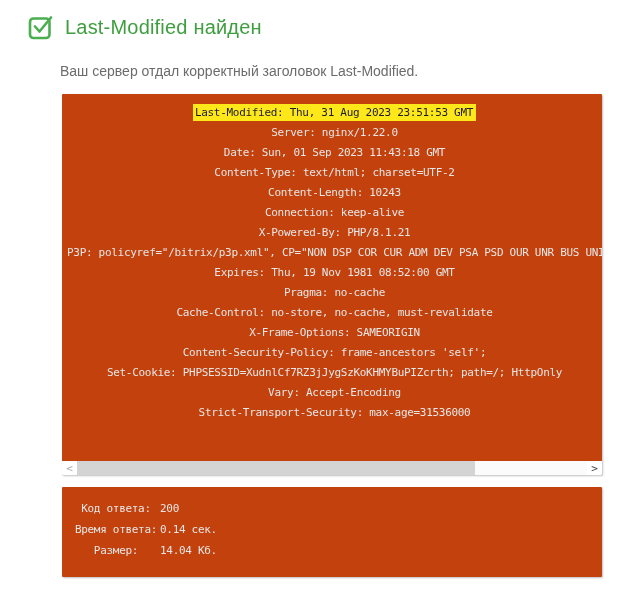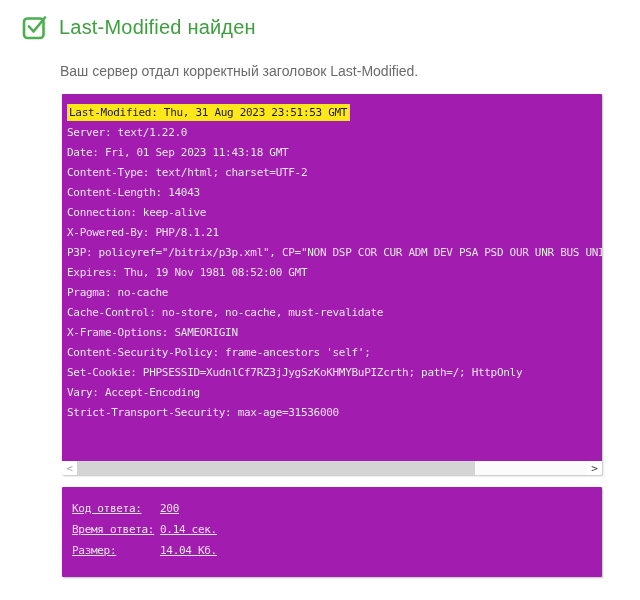--- a/index.html
+++ b/index.html
@@ -1,28 +1,28 @@
 <!DOCTYPE html>
 <html><head>
 <meta charset="utf-8">
 <style>
   * { margin:0; padding:0; box-sizing:border-box; }
   html,body { width:640px; height:600px; background:#ffffff;
               font-family:"Liberation Sans", sans-serif; }
   .page { position:relative; width:640px; height:600px; overflow:hidden; }
 
   
-  .result-header { position:absolute; top:14px; left:22px; display:flex; align-items:center; gap:11px; }
+  .result-header { position:absolute; top:14px; left:28px; display:flex; align-items:center; gap:11px; }
   .check-icon { width:26px; height:26px; flex:0 0 auto; }
   .result-title { color:#3f9e3f; font-size:20px; font-weight:400; letter-spacing:.2px; }
   .result-subtitle { position:absolute; top:57px; left:60px; color:#6b6b6b; font-size:14px;margin-top:6px; }
 
   
-  .dark-panel { position:absolute; left:62px; width:540px; background:#a21caf;
-                box-shadow:1px 1px 2px rgba(0,0,0,0.25); border-radius:1px; }
+  .dark-panel { position:absolute; left:62px; width:540px; background:#c2410c;
+                box-shadow:1px 1px 2px rgba(0,0,0,0.25); border-radius:1px;text-align:center; }
   .headers-panel { top:94px; height:381px; overflow:hidden; }
   .stats-panel   { top:487px; height:90px; }
 
   .mono { font-family:"DejaVu Sans Mono","Liberation Mono",monospace;
           font-size:11px; letter-spacing:-0.3px; color:#e6e6e6; }
 
   .hdr-lines { padding:9px 0 0 5px; }
   .hdr-line { height:20px; line-height:20px; white-space:nowrap; overflow:hidden; }
   .hl { background:#ffe81a; color:#1b1b32; padding:2px 3px 2px 2px; }
 
@@ -30,21 +30,21 @@
   .hscrollbar { position:absolute; left:0; right:0; bottom:0; height:14px;
                 background:#ffffff; display:flex; align-items:stretch; }
   .sb-arrow { width:15px; display:flex; align-items:center; justify-content:center;
               font-size:11px; font-family:"DejaVu Sans Mono",monospace; cursor:default; }
   .sb-arrow.left  { color:#a9a9a9; }
   .sb-arrow.right { color:#3d3d3d; }
   .sb-track { flex:1; position:relative; background:#fbfbfb; }
   .sb-thumb { position:absolute; left:0; top:0; bottom:0; width:78%; background:#d4d4d4; }
 
   
-  .stats-rows { padding:11px 0 0 10px;text-decoration:underline; }
+  .stats-rows { padding:11px 0 0 10px; }
   .stat-row { display:flex; height:21px; line-height:21px; }
   .stat-label { width:88px; }
 </style>
 </head>
 <body>
 
 <div class="page">
 
   <div class="result-header">
     <svg class="check-icon" viewBox="0 0 26 26">
@@ -53,24 +53,24 @@
     </svg>
     <div class="result-title">Last-Modified найден</div>
   </div>
 
   <div class="result-subtitle">Ваш сервер отдал корректный заголовок Last-Modified.</div>
 
   <div class="dark-panel headers-panel">
     <div class="hdr-lines mono">
       <div class="hdr-line"><span class="hl">Last-Modified: Thu, 31 Aug 2023 23:51:53 GMT</span></div>
 
-    <div class="hdr-line">Server: text/1.22.0</div>
-        <div class="hdr-line">Date: Fri, 01 Sep 2023 11:43:18 GMT</div>
+    <div class="hdr-line">Server: nginx/1.22.0</div>
+        <div class="hdr-line">Date: Sun, 01 Sep 2023 11:43:18 GMT</div>
         <div class="hdr-line">Content-Type: text/html; charset=UTF-2</div>
-        <div class="hdr-line">Content-Length: 14043</div>
+        <div class="hdr-line">Content-Length: 10243</div>
         <div class="hdr-line">Connection: keep-alive</div>
         <div class="hdr-line">X-Powered-By: PHP/8.1.21</div>
         <div class="hdr-line">P3P: policyref="/bitrix/p3p.xml", CP="NON DSP COR CUR ADM DEV PSA PSD OUR UNR BUS UNI C</div>
         <div class="hdr-line">Expires: Thu, 19 Nov 1981 08:52:00 GMT</div>
         <div class="hdr-line">Pragma: no-cache</div>
         <div class="hdr-line">Cache-Control: no-store, no-cache, must-revalidate</div>
         <div class="hdr-line">X-Frame-Options: SAMEORIGIN</div>
         <div class="hdr-line">Content-Security-Policy: frame-ancestors 'self';</div>
         <div class="hdr-line">Set-Cookie: PHPSESSID=XudnlCf7RZ3jJygSzKoKHMYBuPIZcrth; path=/; HttpOnly</div>
         <div class="hdr-line">Vary: Accept-Encoding</div>

